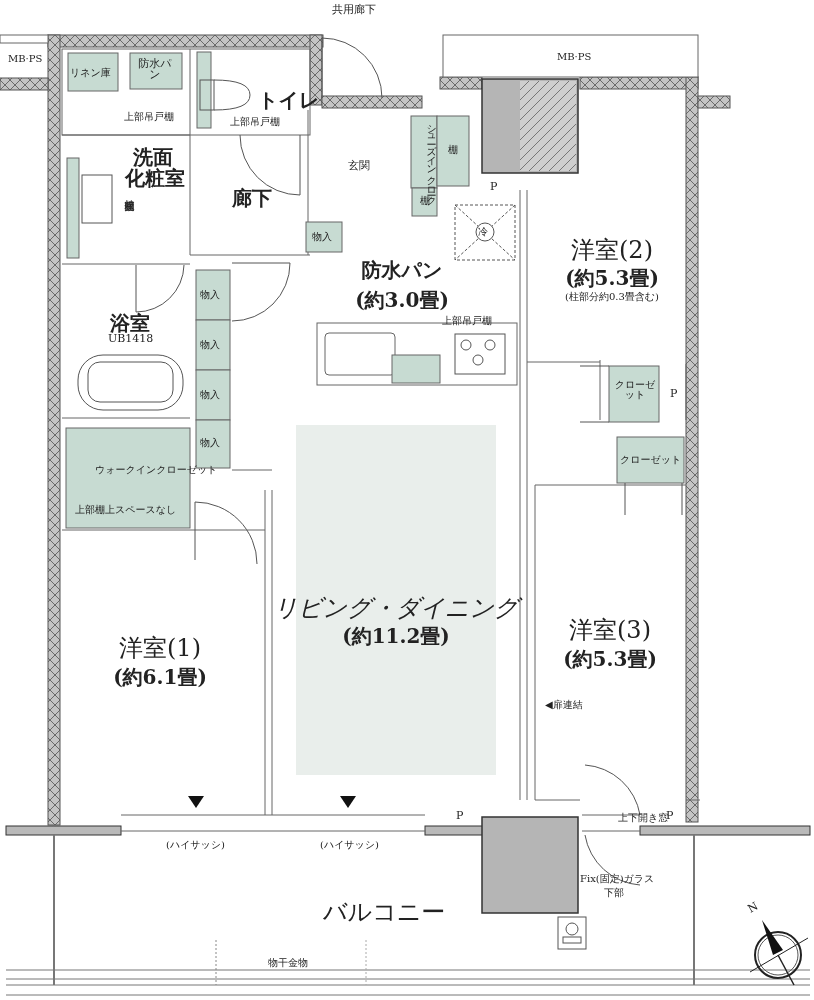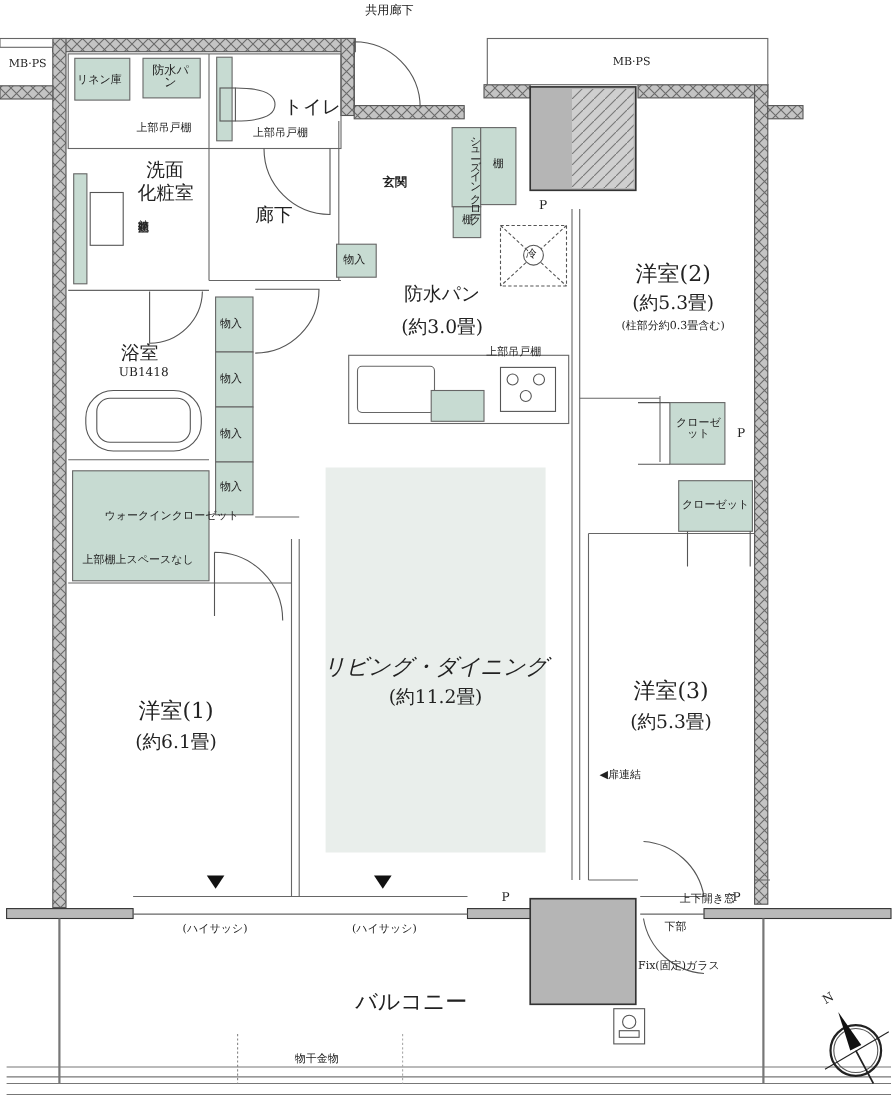--- a/index.html
+++ b/index.html
@@ -1,21 +1,21 @@
 <!DOCTYPE html>
 <html><head>
 <meta charset="utf-8">
 <style>
   html, body { margin:0; padding:0; background:#ffffff; }
   body { width:814px; height:1000px; position:relative; overflow:hidden;
          font-family:"DejaVu Serif","Liberation Serif",serif; color:#222; }
   svg.plan { position:absolute; left:0; top:0; }
   .lbl { position:absolute; white-space:nowrap; color:#222; line-height:1; }
-  .lg { font-size:20px; }
-  .md { font-size:17px; }
+  .lg { font-size:24px; }
+  .md { font-size:20px;font-weight:bold; }
   .sm { font-size:11px; }
   .xs { font-size:10px; }
   .vert { writing-mode:vertical-rl; letter-spacing:-1px; }
   .c { transform:translateX(-50%); text-align:center; }
 </style>
 </head>
 <body>
 
 <svg class="plan" width="814" height="1000" viewBox="0 0 814 1000">
   <defs>
@@ -166,21 +166,21 @@
 <div class="lbl xs" style="left:70px;top:68px;">リネン庫</div>
 <div class="lbl sm" style="left:138px;top:58px;width:34px;white-space:normal;text-align:center;">防水パン</div>
 <div class="lbl md" style="left:258px;top:90px;">トイレ</div>
 <div class="lbl xs" style="left:124px;top:112px;">上部吊戸棚</div>
 <div class="lbl xs" style="left:230px;top:117px;">上部吊戸棚</div>
 
 <div class="lbl md" style="left:133px;top:147px;">洗面</div>
 <div class="lbl md" style="left:125px;top:168px;">化粧室</div>
 <div class="lbl xs vert" style="left:124px;top:195px;">三面鏡収納</div>
 <div class="lbl md" style="left:232px;top:188px;">廊下</div>
-<div class="lbl sm" style="left:348px;top:160px;font-weight:bold;">玄関</div>
+<div class="lbl sm" style="left:348px;top:160px;">玄関</div>
 <div class="lbl xs vert" style="left:412px;top:118px;width:24px;height:70px;">シューズインクローク</div>
 <div class="lbl xs" style="left:448px;top:145px;">棚</div>
 <div class="lbl xs" style="left:420px;top:196px;">棚</div>
 <div class="lbl xs" style="left:478px;top:227px;">冷</div>
 <div class="lbl xs" style="left:312px;top:232px;">物入</div>
 
 <div class="lbl xs" style="left:200px;top:290px;">物入</div>
 <div class="lbl xs" style="left:200px;top:340px;">物入</div>
 <div class="lbl xs" style="left:200px;top:390px;">物入</div>
 <div class="lbl xs" style="left:200px;top:438px;">物入</div>
@@ -207,21 +207,21 @@
 <div class="lbl md c" style="left:396px;top:626px;">(約11.2畳)</div>
 
 <div class="lbl lg c" style="left:160px;top:636px;">洋室(1)</div>
 <div class="lbl md c" style="left:160px;top:667px;">(約6.1畳)</div>
 
 <div class="lbl lg c" style="left:610px;top:618px;">洋室(3)</div>
 <div class="lbl md c" style="left:610px;top:649px;">(約5.3畳)</div>
 <div class="lbl xs" style="left:545px;top:700px;">◀扉連結</div>
 
 <div class="lbl xs" style="left:590px;top:813px;margin-left:28px;">上下開き窓</div>
-<div class="lbl xs" style="left:604px;top:838px;">下部</div>
+<div class="lbl xs" style="left:604px;top:888px;">下部</div>
 <div class="lbl xs" style="left:580px;top:850px;margin-top:24px;">Fix(固定)ガラス</div>
 <div class="lbl sm" style="left:456px;top:810px;">P</div>
 <div class="lbl sm" style="left:666px;top:810px;">P</div>
 
 <div class="lbl xs" style="left:166px;top:840px;">(ハイサッシ)</div>
 <div class="lbl xs" style="left:320px;top:840px;">(ハイサッシ)</div>
 
 <div class="lbl lg" style="left:323px;top:900px;">バルコニー</div>
 <div class="lbl xs" style="left:268px;top:958px;">物干金物</div>
 <div class="lbl sm" style="left:748px;top:902px;transform:rotate(-30deg);">N</div>

